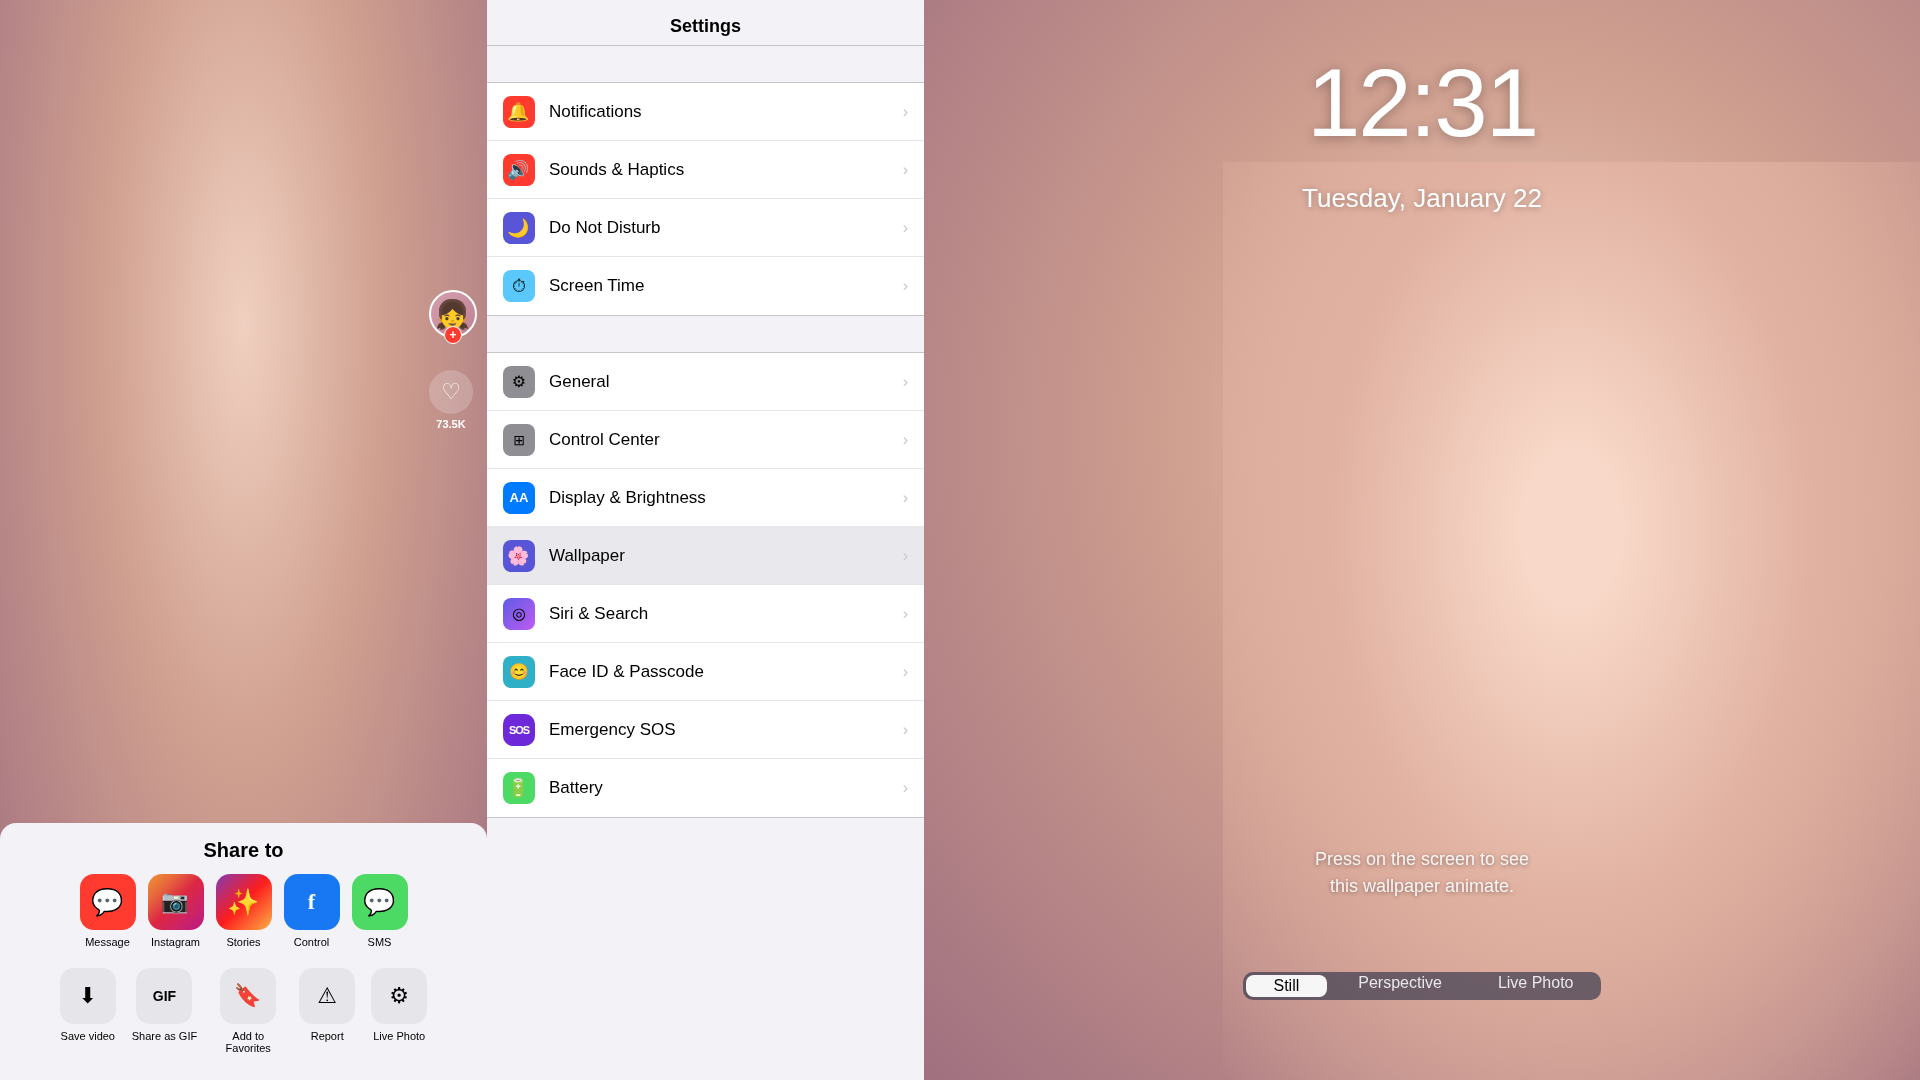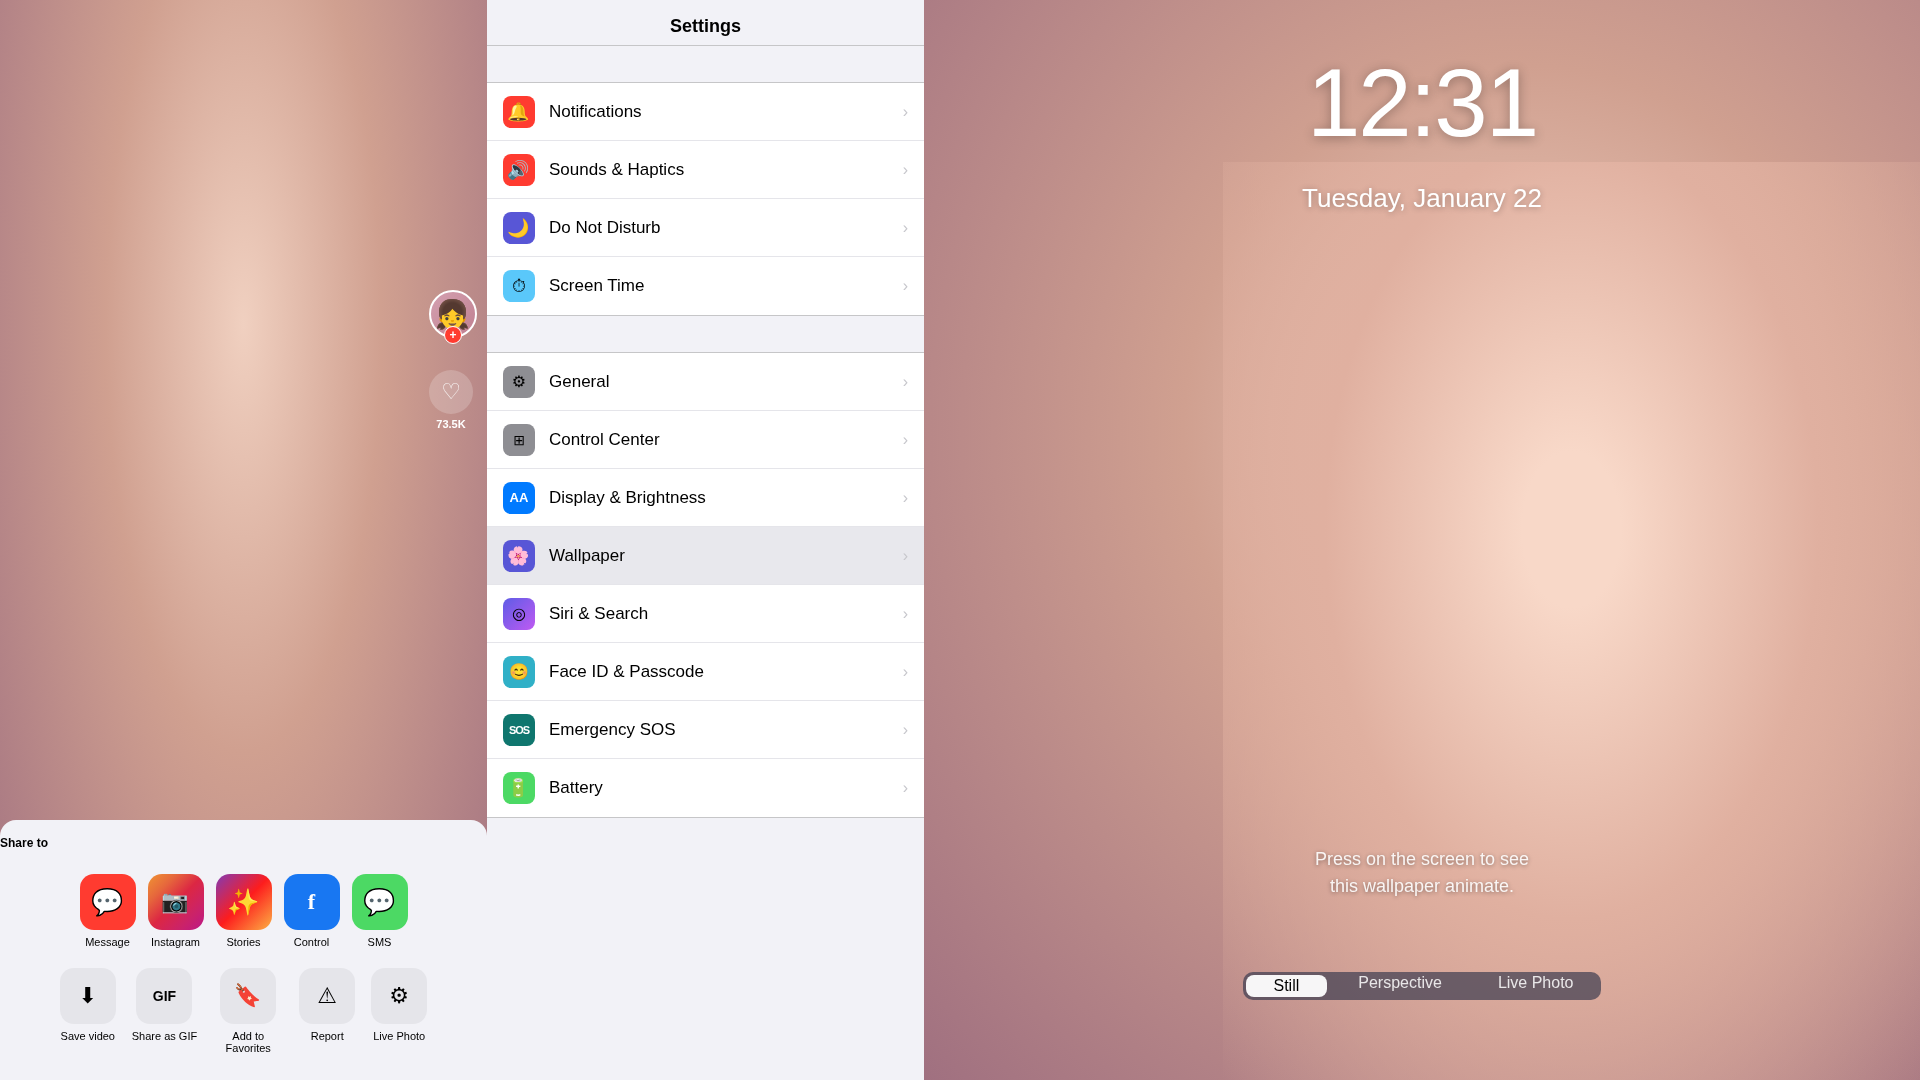--- a/index.html
+++ b/index.html
@@ -32,24 +32,25 @@
     .share-overlay {
       position: absolute;
       bottom: 0;
       left: 0;
       right: 0;
       background: #f2f2f7;
       border-radius: 16px 16px 0 0;
       padding: 16px 0 10px;
     }
     .share-title {
-      font-size: 12px;
+      text-align: center;
+      font-size: 20px;
       font-weight: 600;
       color: #000;
-      margin-bottom: 24px;
+      margin-bottom: 12px;
     }
     .share-apps-row {
       display: flex;
       justify-content: center;
       gap: 12px;
       padding: 0 12px;
       margin-bottom: 20px;
     }
     .share-app {
       display: flex;
@@ -261,21 +262,21 @@
     .icon-notif { background: #ff3b30; }
     .icon-sound { background: #ff3b30; }
     .icon-dnd { background: #5856d6; }
     .icon-screentime { background: #5ac8fa; }
     .icon-general { background: #8e8e93; }
     .icon-control { background: #8e8e93; }
     .icon-display { background: #007aff; }
     .icon-wallpaper { background: #5856d6; }
     .icon-siri { background: linear-gradient(135deg, #000 0%, #1c1c1e 100%); }
     .icon-faceid { background: #30b0c7; }
-    .icon-sos { background: #0f766e; }
+    .icon-sos { background: #6d28d9; border-radius: 10px; }
     .icon-battery { background: #4cd964; }
 
     
     .right-panel {
       flex: 1;
       height: 1080px;
       position: relative;
       overflow: hidden;
       background: linear-gradient(160deg, #c8a0b0 0%, #b09090 20%, #e8c0b0 50%, #d0a090 70%, #c090b0 100%);
     }

